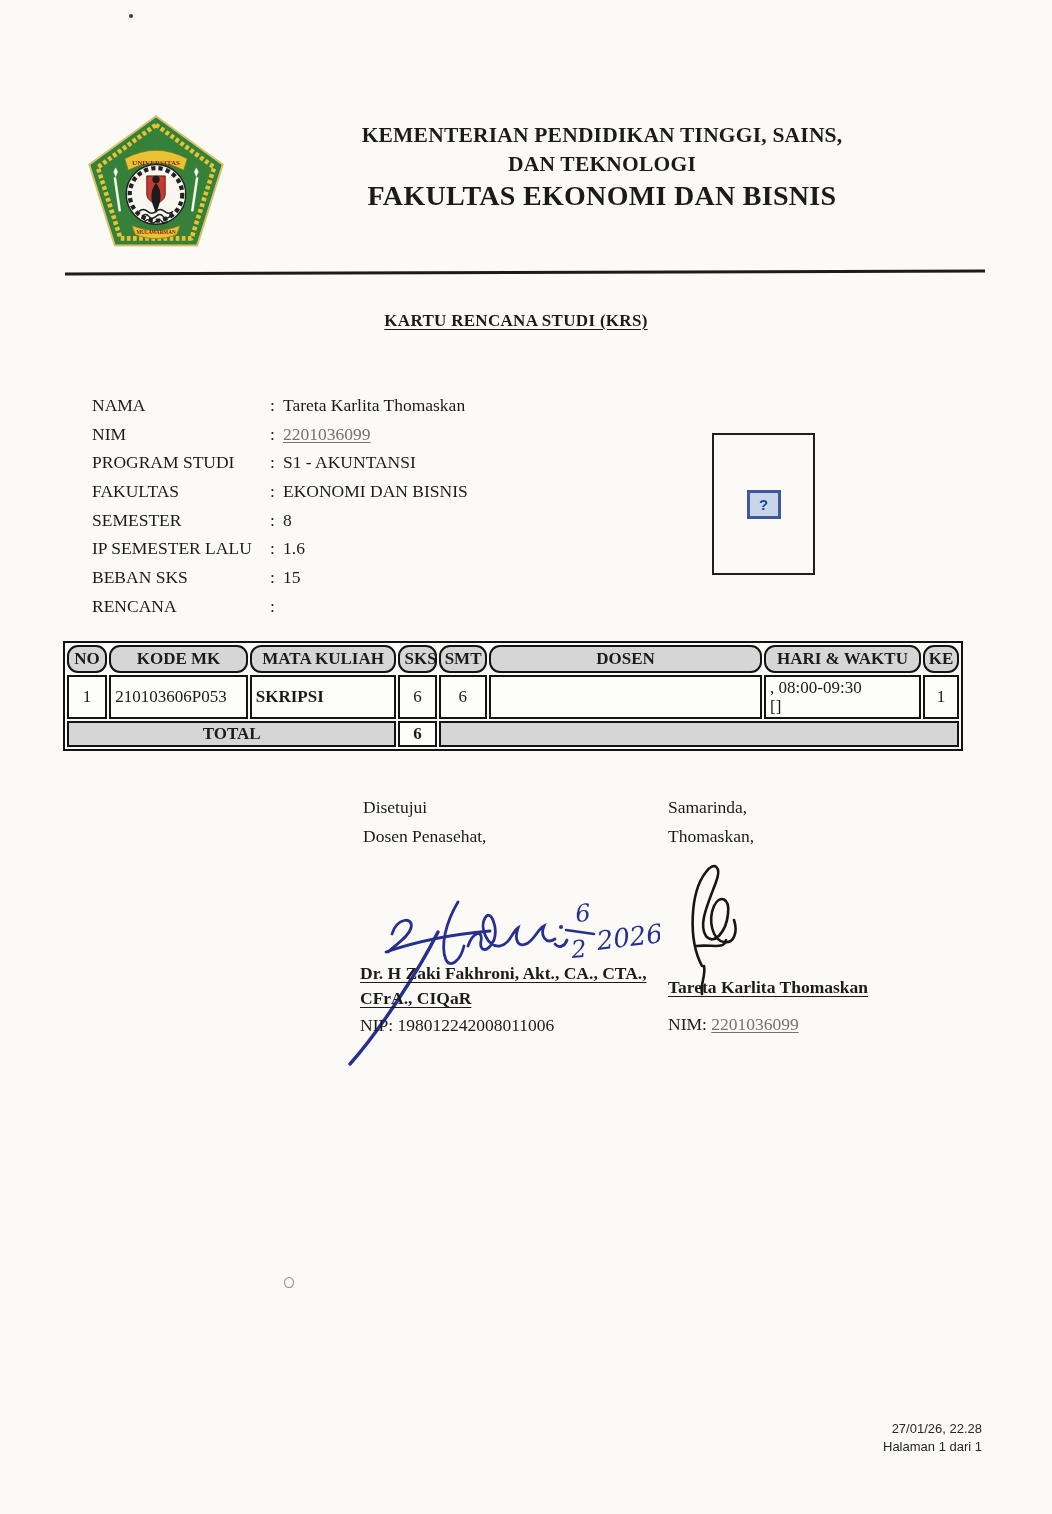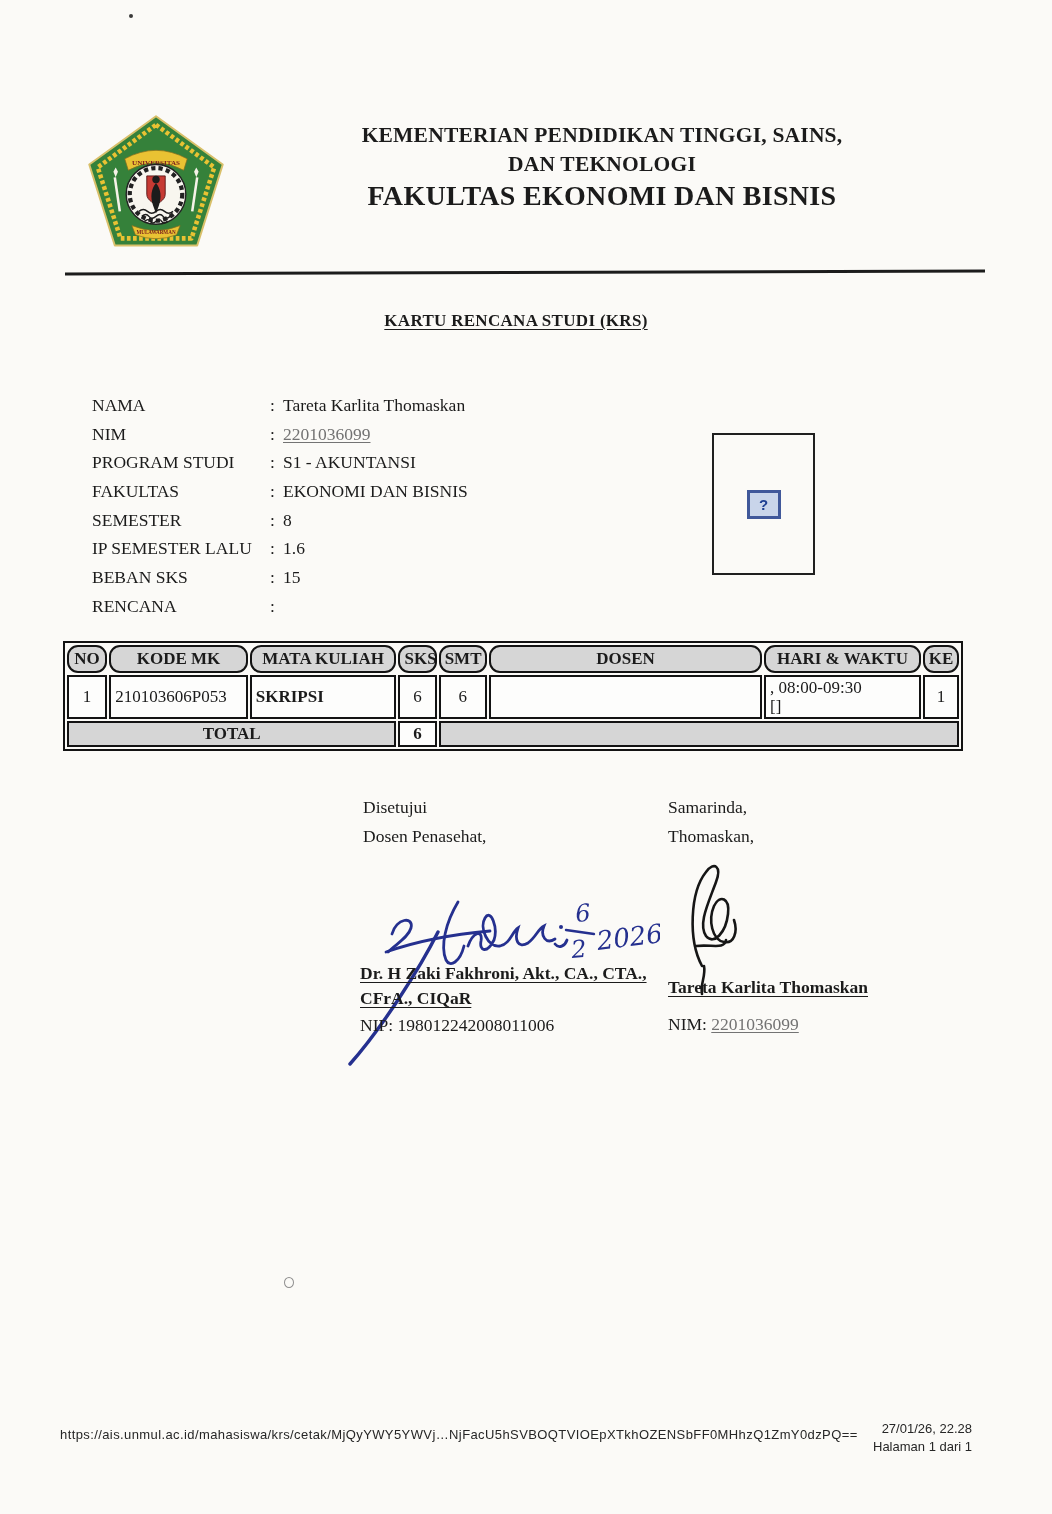--- a/index.html
+++ b/index.html
@@ -53,21 +53,21 @@
   .total-empty{background:#d6d6d6 !important;}
   
   .sig-label{position:absolute;font-size:17.5px;white-space:nowrap;}
   .sig-name{position:absolute;font-size:17.5px;font-weight:bold;
     text-decoration:underline;text-underline-offset:3px;white-space:nowrap;}
   .sig-plain{position:absolute;font-size:17.5px;white-space:nowrap;}
   .ink{position:absolute;pointer-events:none;}
   
   .footer-url{position:absolute;left:60px;top:1427px;
     font-family:"Liberation Sans", sans-serif;font-size:13px;letter-spacing:.4px;color:#262626;}
-  .footer-right{position:absolute;right:80px;top:1420px;text-align:right;
+  .footer-right{position:absolute;right:70px;top:1420px;text-align:right;
     font-family:"Liberation Sans", sans-serif;font-size:13px;line-height:18px;color:#262626;}
   
   .dot1{position:absolute;left:129px;top:14px;width:4px;height:4px;border-radius:50%;background:#3a3a3a;}
   .dot2{position:absolute;left:284px;top:1277px;width:8px;height:9px;border-radius:50%;
     border:1.5px solid #8f8f8f;background:transparent;}
 </style>
 </head>
 <body>
 
 <div class="page">
@@ -230,19 +230,18 @@
   <div class="sig-name" style="left:360px;top:963px;">Dr. H Zaki Fakhroni, Akt., CA., CTA.,</div>
   <div class="sig-name" style="left:360px;top:988px;">CFrA., CIQaR</div>
   <div class="sig-plain" style="left:360px;top:1015px;">NIP: 198012242008011006</div>
 
   <div class="sig-name" style="left:668px;top:977px;">Tareta Karlita Thomaskan</div>
   <div class="sig-plain" style="left:668px;top:1014px;">
     <span>NIM:</span>
     <span class="link">2201036099</span>
   </div>
 
-  <div class="footer-url">https://ais.unmul.ac.id/mahasiswa/krs/cetak/MjQyYWY5YWVj…NjFacU5hSVBOQTVIOEpXTkhOZENSbFF0MHhzQ1ZmY0dzPQ==</div>
   <div class="footer-right">
     <div>27/01/26, 22.28</div>
     <div>Halaman 1 dari 1</div>
   </div>
 
 </div>
 
 </body></html>

